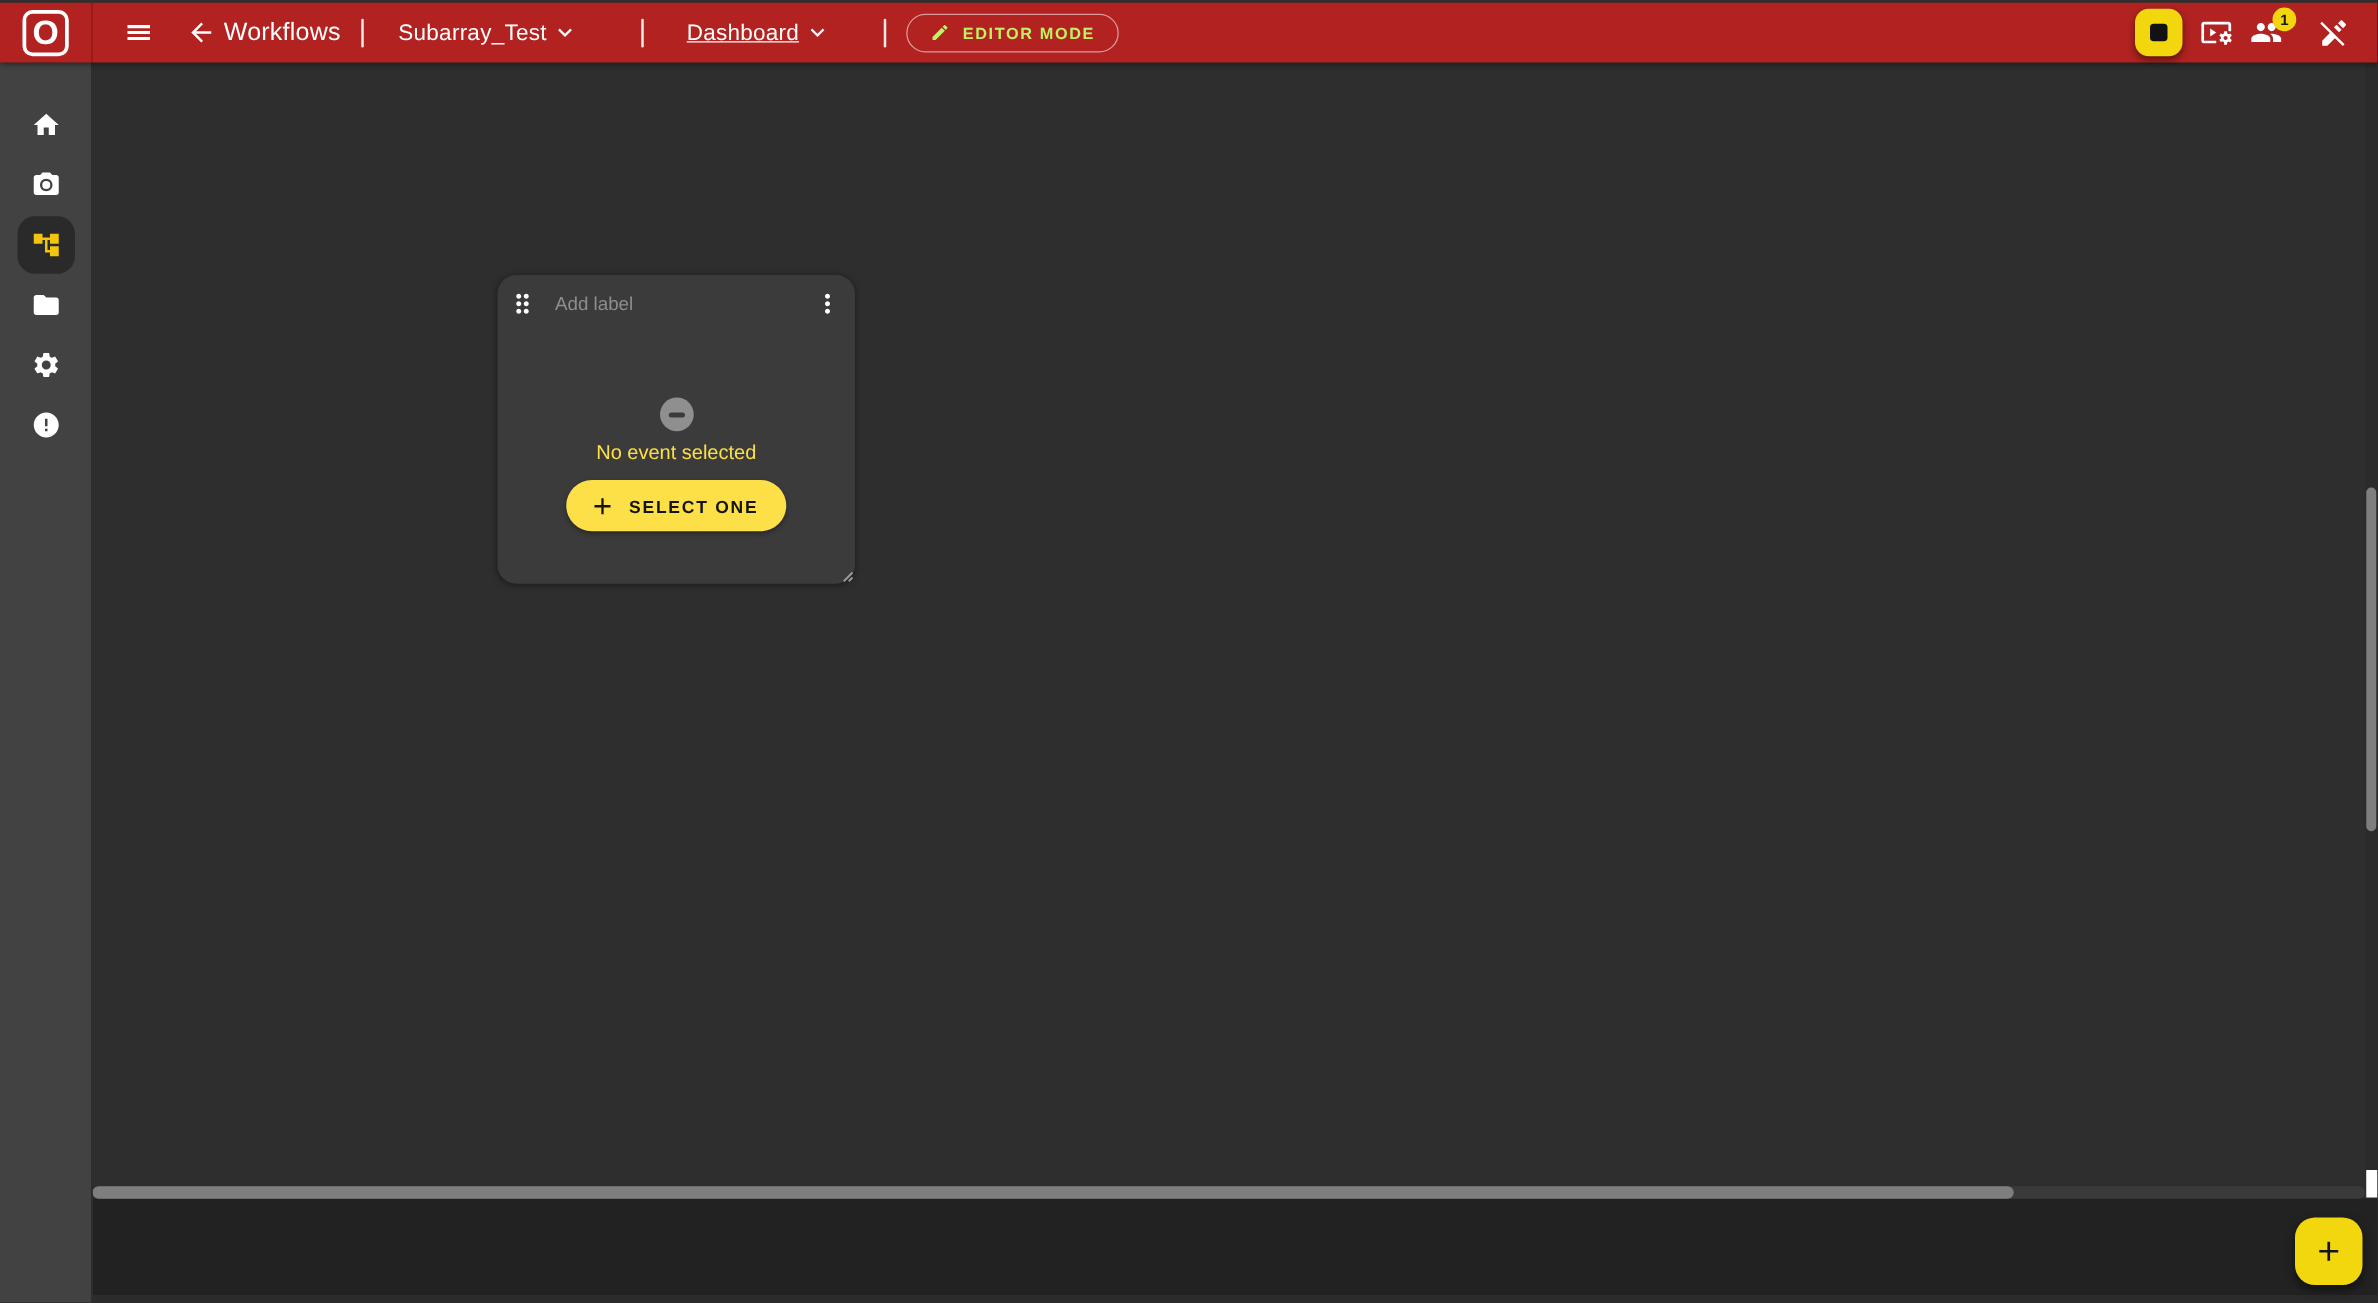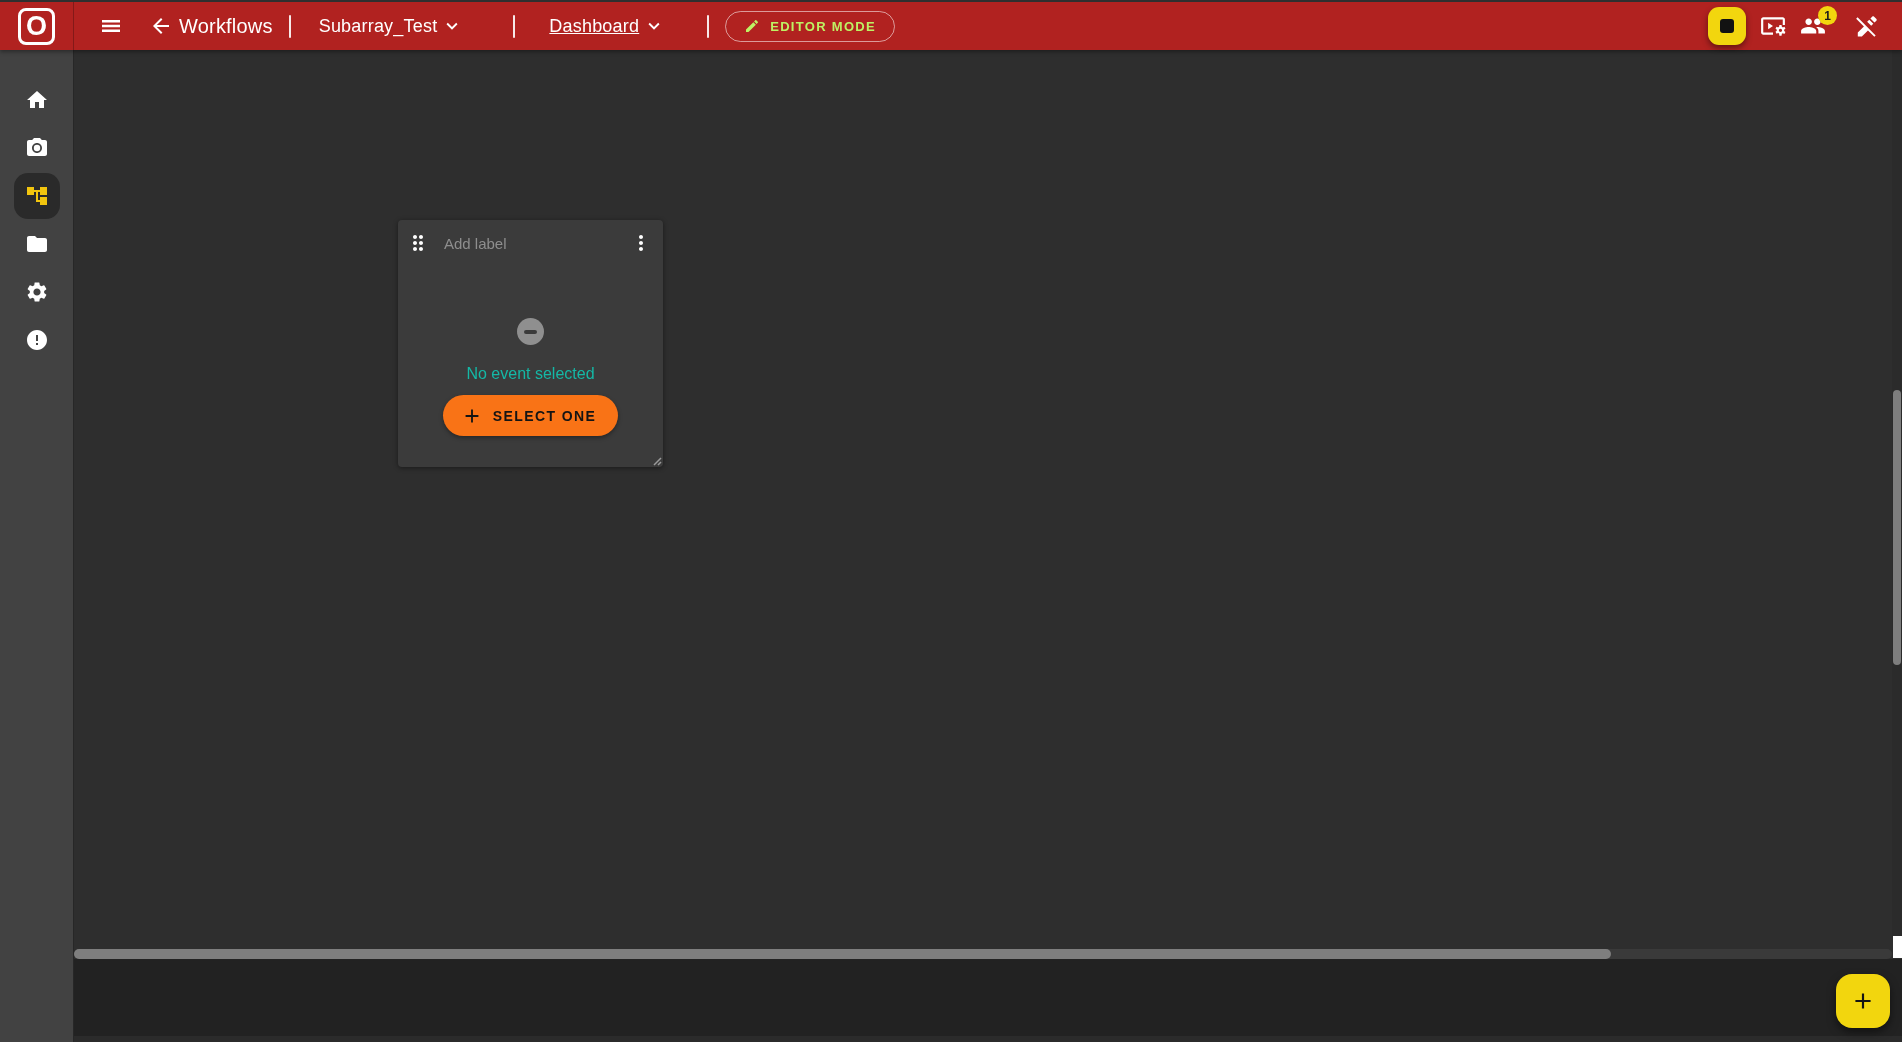--- a/index.html
+++ b/index.html
@@ -75,42 +75,42 @@
   .side-active-bg {
     width:46px; height:46px; border-radius:14px; background:#2A2A2A;
     display:flex; align-items:center; justify-content:center; color:#F2C50E;
   }
 
   
   .main-canvas { position:absolute; left:75px; top:50px; width:1817px; height:909px; background:#2E2E2E; }
 
   
   .card {
-    position:absolute; left:398px; top:220px; width:265px; height:247px;
-    background:#3B3B3B; border-radius:4px; z-index:5;
+    position:absolute; left:398px; top:220px; width:286px; height:247px;
+    background:#3B3B3B; border-radius:15px; z-index:5;
     box-shadow:0 1px 5px rgba(0,0,0,0.45);
   }
   .card-header { display:flex; align-items:center; height:46px; padding:0 10px 0 8px; }
   .drag-handle { color:#fff; cursor:grab; display:flex; }
   .label-input {
     margin-left:14px; width:140px; background:transparent; border:none; outline:none;
     color:#cfcfcf; font-size:15px; font-family:inherit;
   }
   .label-input::placeholder { color:#8E8E8E; opacity:1; }
   .kebab-btn { margin-left:auto; color:#fff; background:none; border:none; cursor:pointer; display:flex; }
   .card-body { display:flex; flex-direction:column; align-items:center; }
   .block-circle {
     margin-top:52px; width:27px; height:27px; border-radius:50%;
     background:#8F8F8F; display:flex; align-items:center; justify-content:center;
   }
   .block-bar { width:13px; height:4px; border-radius:2px; background:#3B3B3B; }
-  .empty-msg { margin-top:20px; color:#14b8a6; font-size:16px; font-weight:500; }
+  .empty-msg { margin-top:9px; color:#fde047; font-size:16px; font-weight:500; }
   .select-btn {
     margin-top:12px; height:41px; padding:0 22px 0 18px; border:none; border-radius:21px;
-    background:#f97316; color:#141414; cursor:pointer;
+    background:#fde047; color:#141414; cursor:pointer;
     display:inline-flex; align-items:center; gap:10px;
     font-size:14px; font-weight:bold; letter-spacing:1.4px; font-family:inherit;
     box-shadow:0 2px 4px rgba(0,0,0,0.35);
   }
   .resize-handle { position:absolute; right:1px; bottom:1px; color:#9a9a9a; cursor:nwse-resize; display:flex; }
 
   
   .hscroll-track { position:absolute; left:74px; top:949px; width:1818px; height:10px; background:#3A3A3A; border-radius:5px; z-index:6; }
   .hscroll-thumb { position:absolute; left:0; top:0; width:1537px; height:10px; background:#7E7E7E; border-radius:5px; cursor:pointer; }
   .vscroll-track { position:absolute; left:1892px; top:50px; width:10px; height:886px; background:#2B2B2B; z-index:6; }

